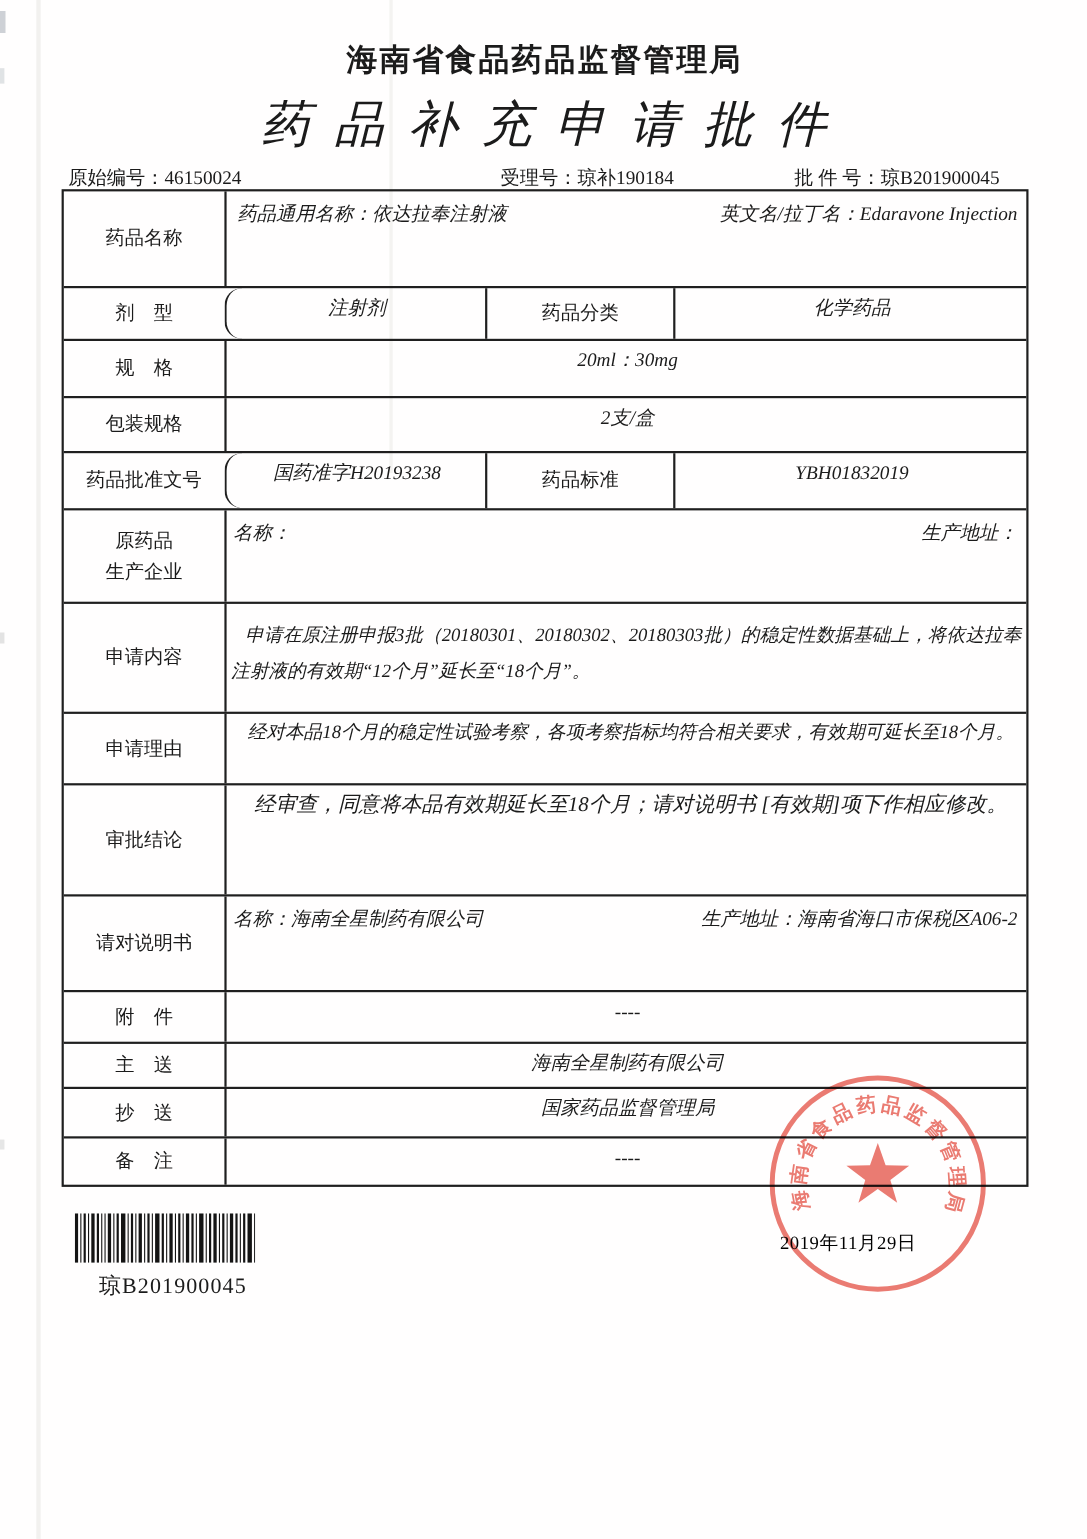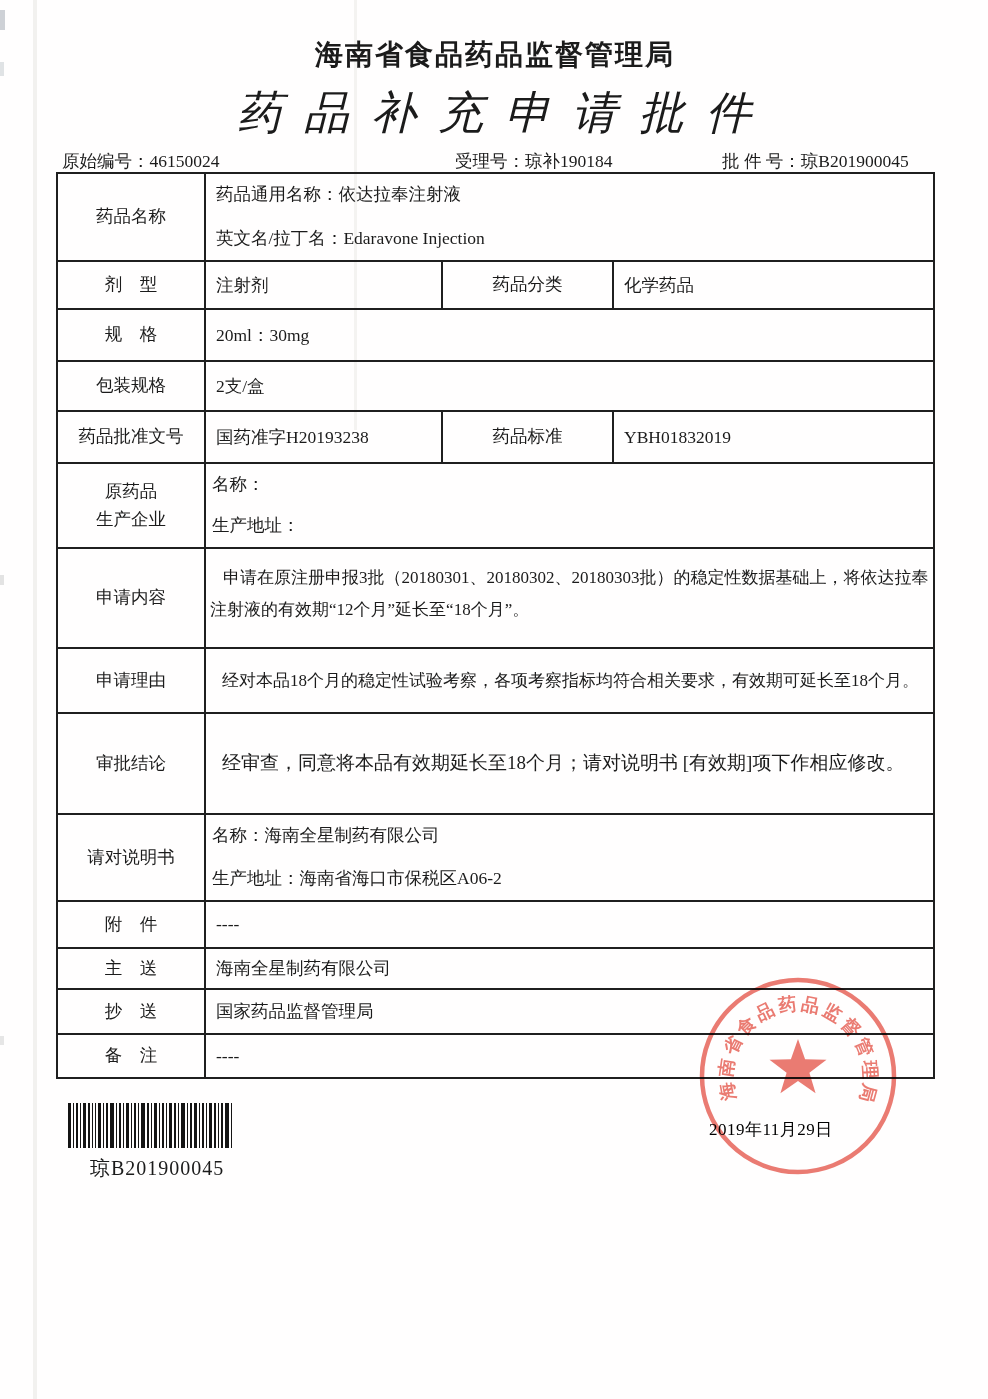--- a/index.html
+++ b/index.html
@@ -47,24 +47,24 @@
   .trow:last-child{border-bottom:none;}
   .cell{box-sizing:border-box;min-width:0;}
   .cell + .cell{border-left:2px solid #1f1f1f;}
   .label-cell{
     flex:0 0 146px;display:flex;flex-direction:column;
     align-items:center;justify-content:center;
     text-align:center;line-height:1.55;
   }
   .label-cell-mid{flex:0 0 171px;}
   .value-cell{
-    flex:1 1 auto;display:flex;flex-direction:column;justify-content:center;
-    padding:4px 8px 4px 10px;line-height:1.5;
-  }
-  .value-fixed{flex:0 0 237px;}
+    flex:1 1 auto;display:flex;flex-direction:row;justify-content:center;
+    padding:4px 8px 4px 10px;line-height:1.5;font-style:italic;
+  }
+  .value-fixed{flex:0 0 237px;border-radius:16px;}
   .two-line{justify-content:space-between;padding-top:7px;padding-bottom:9px;}
   .para{display:block;padding:13px 4px 9px 4px;line-height:1.88;text-indent:13px;font-size:17px;}
   .kv{white-space:nowrap;}
   
   .stamp-wrap{
     position:absolute;left:683px;top:961px;width:230px;height:230px;
     mix-blend-mode:multiply;opacity:.92;z-index:5;
   }
   .stamp-date{
     position:absolute;left:709px;top:1118px;width:200px;

